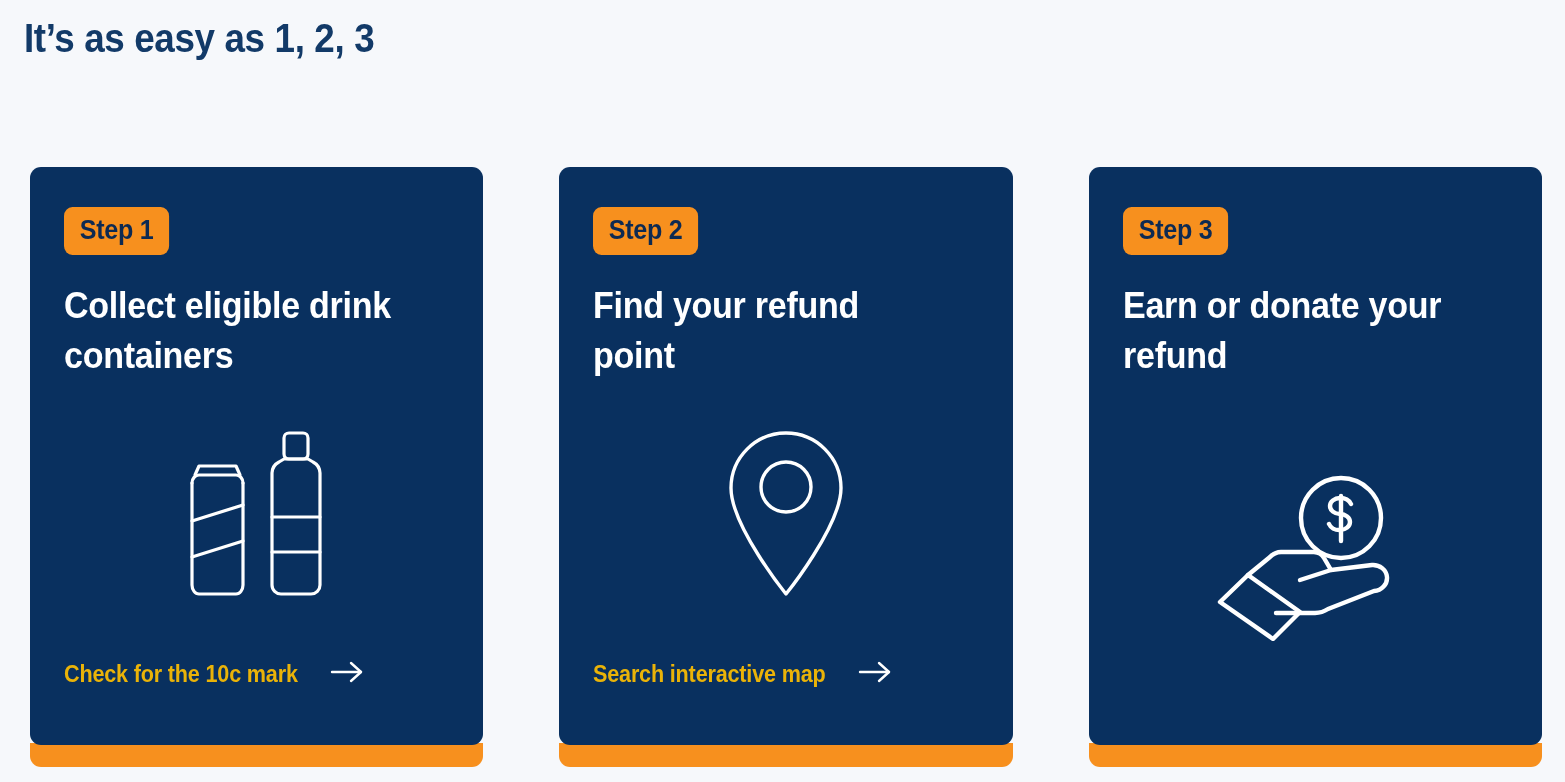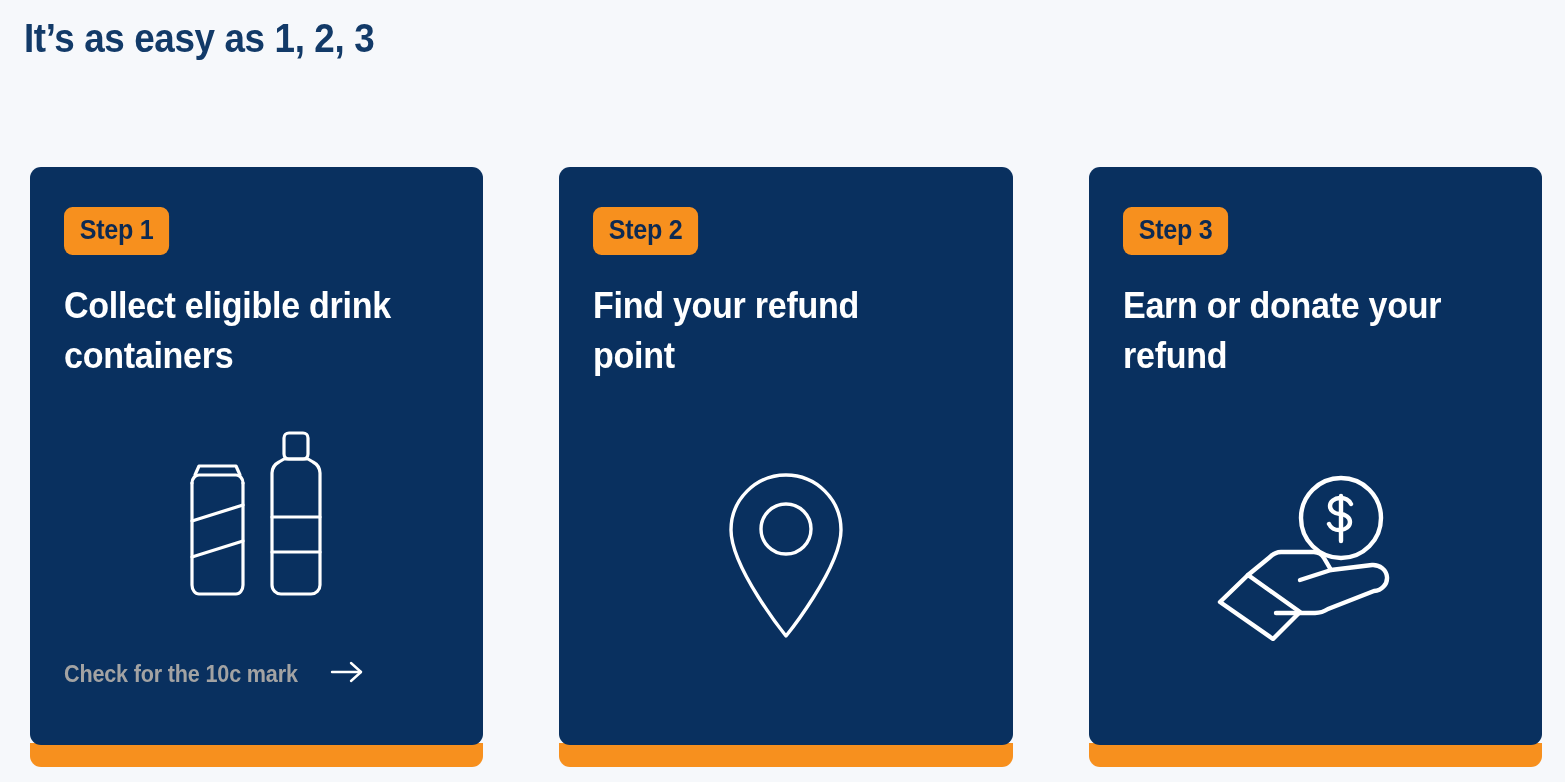--- a/index.html
+++ b/index.html
@@ -114,21 +114,21 @@
     padding-bottom: 14px;
   }
   .card-icon svg { display: block; }
 
   
   .card-link {
     display: flex;
     align-items: center;
     gap: 20px;
     padding-bottom: 58px;
-    color: #a3a3a3;
+    color: #eab308;
     text-decoration: none;
     cursor: pointer;
   }
   .card-link-label {
     font-size: 24px;
     line-height: 26px;
     font-weight: 700;
     letter-spacing: -0.2px;
     font-family: "Liberation Sans Narrow", "Liberation Sans", sans-serif;
     transform: scaleX(0.9);
@@ -184,20 +184,29 @@
       <div class="card-title">Find your refund point</div>
       <div class="card-icon">
         <svg width="130" height="168" viewBox="0 0 130 168" fill="none" stroke="#ffffff" stroke-width="3.4" stroke-linecap="round" stroke-linejoin="round">
           <path d="M65 164
                    C 65 164, 120 96, 120 58
                    A 55 55 0 0 0 10 58
                    C 10 96, 65 164, 65 164 Z"></path>
           <circle cx="65" cy="57" r="25"></circle>
         </svg>
       </div>
+      <a class="card-link" href="#">
+        <span class="card-link-label">Search interactive map</span>
+        <span class="arrow-icon">
+          <svg width="34" height="22" viewBox="0 0 34 22" fill="none" stroke="#ffffff" stroke-width="2.4" stroke-linecap="round" stroke-linejoin="round">
+            <path d="M2 11 L31 11"></path>
+            <path d="M21 2 L31 11 L21 20"></path>
+          </svg>
+        </span>
+      </a>
     </div>
   </div>
 
   <div class="card-wrap">
     <div class="card-underbar"></div>
     <div class="card">
       <div class="step-badge">Step 3</div>
       <div class="card-title">Earn or donate your refund</div>
       <div class="card-icon">
         <svg width="210" height="170" viewBox="0 0 210 170" fill="none" stroke="#ffffff" stroke-width="4.4" stroke-linecap="round" stroke-linejoin="round">

